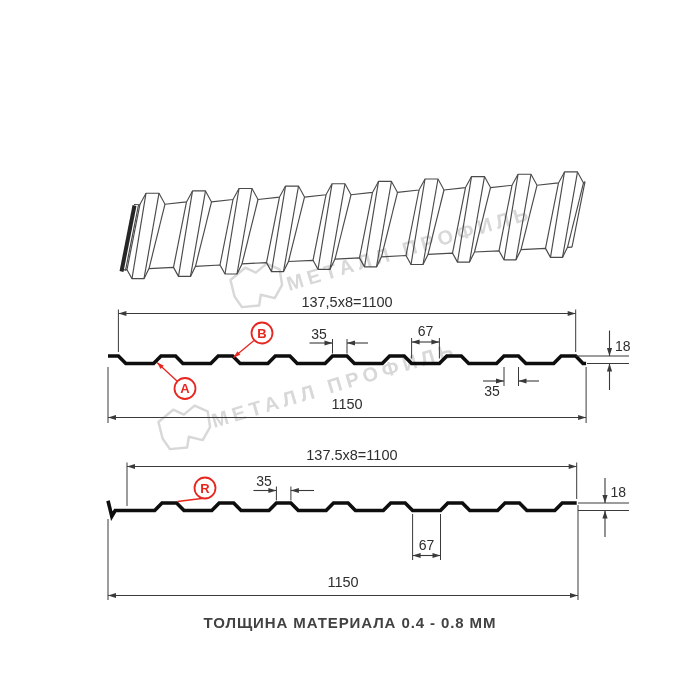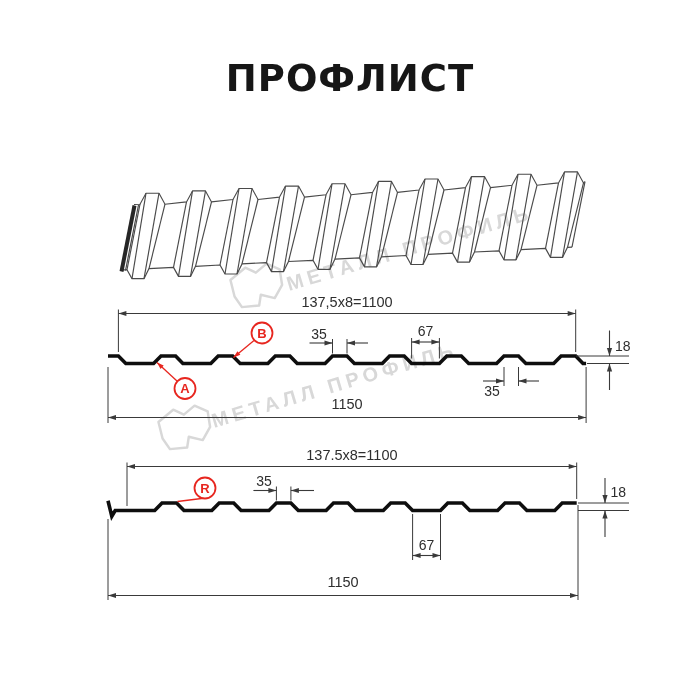--- a/index.html
+++ b/index.html
@@ -12,21 +12,20 @@
             font-weight:bold;font-size:17px;letter-spacing:0.6px;color:#262626;}
   .footer{position:absolute;top:614px;left:0;right:0;text-align:center;
           font-weight:bold;font-size:15px;letter-spacing:0.9px;color:#424242;}
   svg{position:absolute;top:0;left:0;}
   svg text{font-family:"Liberation Sans",sans-serif;}
 </style>
 </head>
 <body>
 
 <div class="page">
-  <div class="title">ПРОФЛИСТ</div>
   <svg id="drawing" width="700" height="700" viewBox="0 0 700 700">
       <g>
         <path d="M 8 42 L 3 22 L 21 7 L 34 13 L 47 2 L 63 9 L 66 28 L 57 44 L 40 40 L 38 53 L 17 55 Z" transform="translate(228 262) scale(0.82)" fill="none" stroke="#d8d8d8" stroke-width="3" stroke-linejoin="round"></path>
         <text x="0" y="0" font-size="20" text-anchor="start" fill="#d8d8d8" font-weight="bold" letter-spacing="4.5px" transform="translate(289 291) rotate(-16.5)">МЕТАЛЛ ПРОФИЛЬ</text>
       </g>
       <g>
         <path d="M 8 42 L 3 22 L 21 7 L 34 13 L 47 2 L 63 9 L 66 28 L 57 44 L 40 40 L 38 53 L 17 55 Z" transform="translate(156 404) scale(0.82)" fill="none" stroke="#d8d8d8" stroke-width="3" stroke-linejoin="round"></path>
         <text x="0" y="0" font-size="20" text-anchor="start" fill="#d8d8d8" font-weight="bold" letter-spacing="4.5px" transform="translate(214 428) rotate(-16.5)">МЕТАЛЛ ПРОФИЛЬ</text>
       </g>
       <g>
@@ -186,13 +185,14 @@
           <path d="M0 0 L-8 2.6 L-8 -2.6 Z" transform="translate(578 595.5) rotate(0)" fill="#3a3a3a"></path>
           <text x="343" y="586.5" font-size="14.5" text-anchor="middle" fill="#2e2e2e">1150</text>
         </g>
         <g>
           <line x1="209.5" y1="497.5" x2="177.5" y2="501.5" stroke="#e7261f" stroke-width="1.3"></line>
           <circle cx="205" cy="488" r="10.5" fill="#fff" stroke="#e7261f" stroke-width="1.8"></circle>
           <text x="205" y="492.5" font-size="13" text-anchor="middle" fill="#e7261f" font-weight="bold">R</text>
         </g>
       </g>
     </svg>
+  <div class="footer">ТОЛЩИНА МАТЕРИАЛА 0.4 - 0.8 ММ</div>
 </div>
 
 </body></html>

